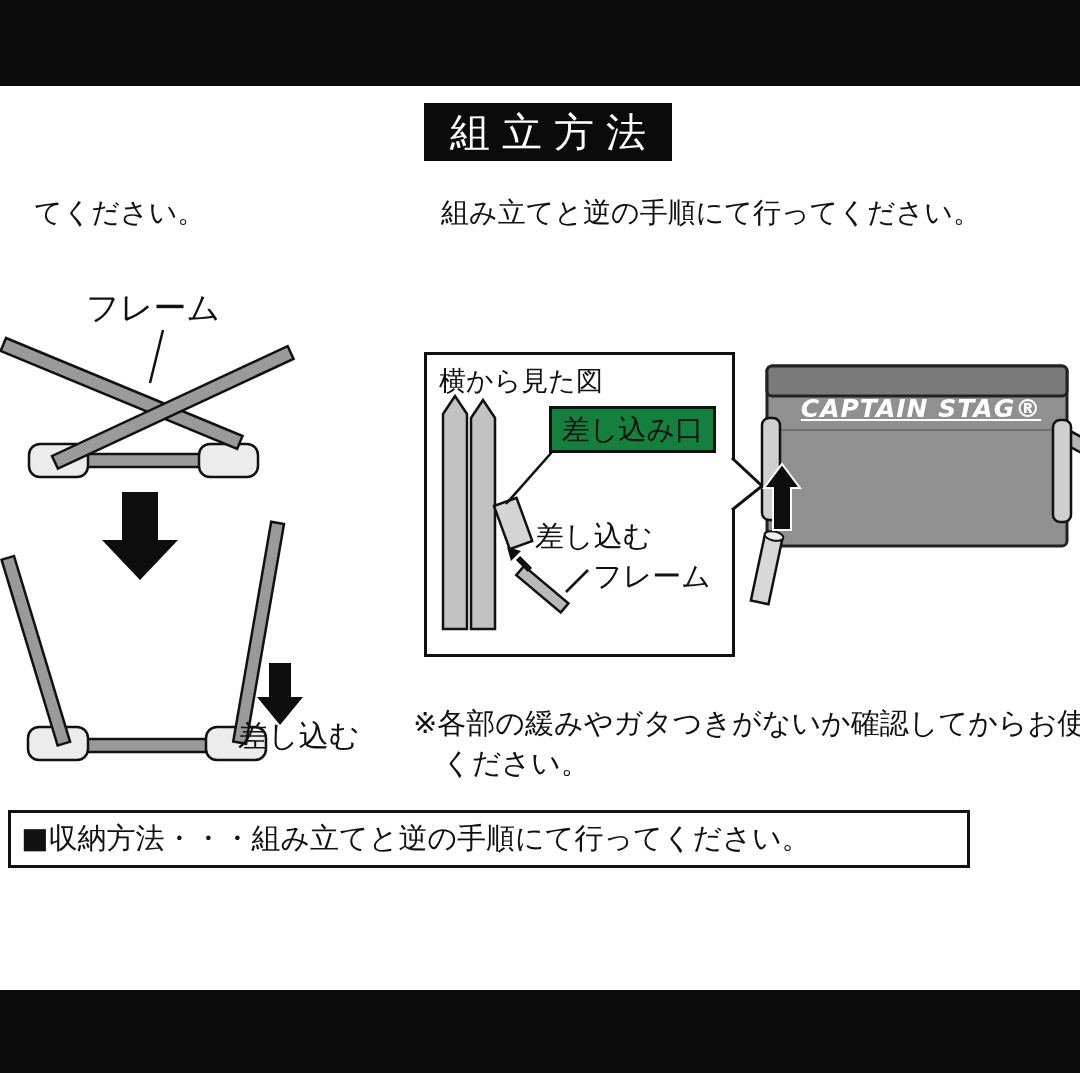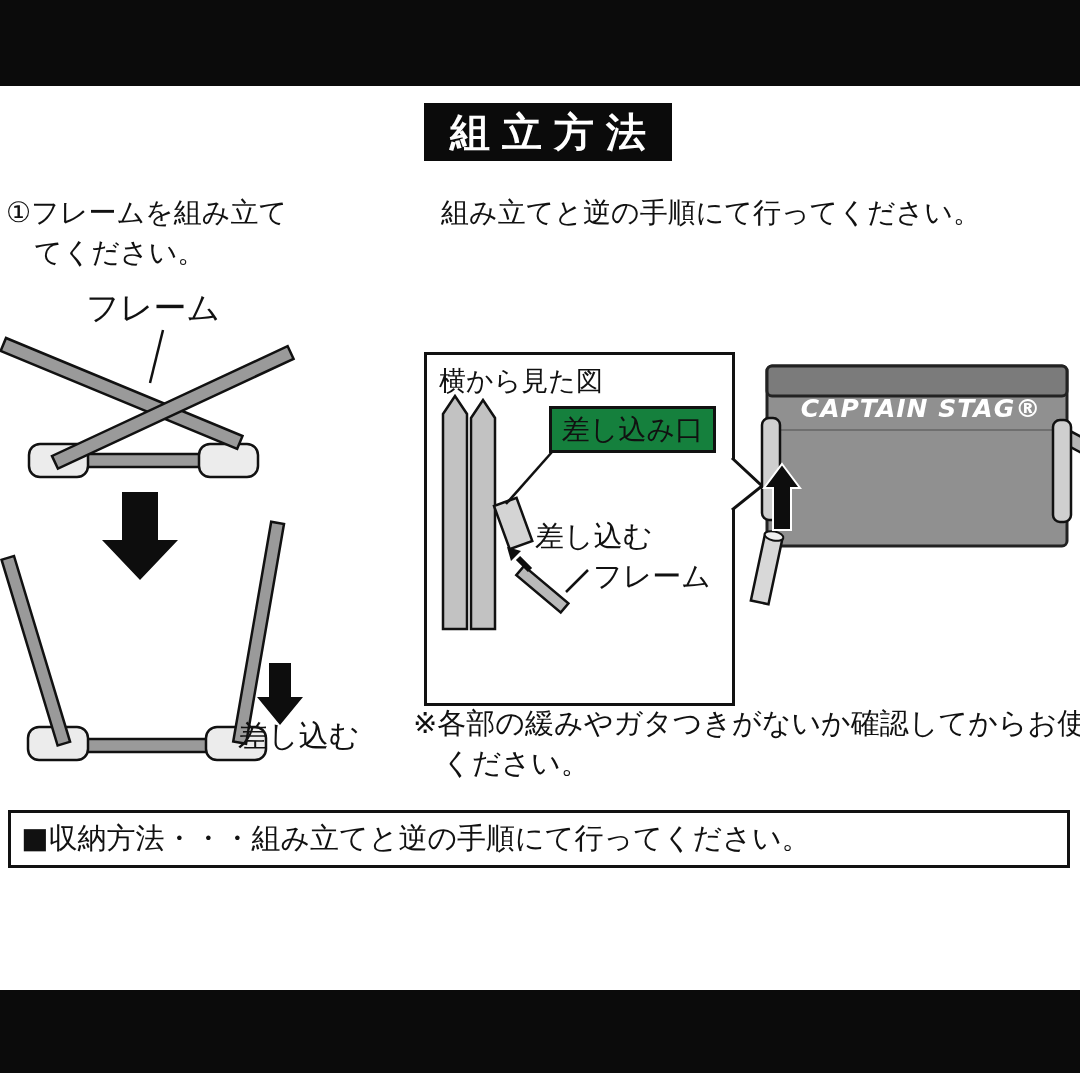--- a/index.html
+++ b/index.html
@@ -1,49 +1,48 @@
 <!DOCTYPE html>
 <html><head>
 <meta charset="utf-8">
 <style>
   html,body{margin:0;padding:0;background:#fff;}
   #page{position:relative;width:1080px;height:1073px;background:#ffffff;overflow:hidden;
         font-family:"DejaVu Sans",sans-serif;color:#111;}
   .abs{position:absolute;}
   .blackbar{background:#0b0b0b;}
   #title-box{left:424px;top:103px;width:248px;height:58px;background:#0b0b0b;color:#fff;
-    display:flex;align-items:center;justify-content:center;font-size:40px;font-weight:bold;
+    display:flex;align-items:center;justify-content:center;font-size:40px;font-weight:normal;
     letter-spacing:12px;padding-left:12px;box-sizing:border-box;white-space:nowrap;}
   .step-line{font-size:28px;line-height:40px;white-space:nowrap;}
   .jp-label{font-size:30px;white-space:nowrap;text-align:right;}
-  #sideview-box{left:424px;top:352px;width:311px;height:354px;border:3px solid #111;
+  #sideview-box{left:424px;top:352px;width:311px;height:305px;border:3px solid #111;
     box-sizing:border-box;background:#fff;}
   #slot-label-box{left:122px;top:51px;width:167px;height:47px;border:3px solid #111;
     box-sizing:border-box;display:flex;align-items:center;justify-content:center;
     font-size:28px;background:#15803d;white-space:nowrap;}
-  #storage-box{left:8px;top:810px;width:1062px;height:58px;border:3px solid #111;
+  #storage-box{left:8px;top:810px;width:962px;height:58px;border:3px solid #111;
     box-sizing:border-box;display:flex;align-items:center;background:#fff;}
   #storage-text{font-size:29px;margin-left:10px;white-space:nowrap;}
   #brand{left:790px;top:394px;width:262px;text-align:center;color:#fff;font-weight:bold;
-    font-style:italic;font-size:25px;letter-spacing:1px;white-space:nowrap;}
+    font-style:italic;font-size:25px;letter-spacing:1px;white-space:nowrap;text-decoration:underline;}
 </style>
 </head>
 <body>
 
 <div id="page">
 
   <div class="abs blackbar" style="left:0;top:0;width:1080px;height:86px"></div>
   <div class="abs blackbar" style="left:0;top:990px;width:1080px;height:83px"></div>
 
   <div class="abs" id="title-box">
     <span>組立方法</span>
   </div>
 
   <div class="abs" style="left:6px;top:193px">
-    <div class="step-line">①フレームを組み立て</div>
     <div class="step-line" style="margin-left:28px">てください。</div>
   </div>
 
   <div class="abs jp-label" style="left:86px;top:286px;font-size:33px">フレーム</div>
 
   <svg class="abs" style="left:0;top:328px" width="320" height="165" viewBox="0 0 320 165">
     <line x1="163" y1="2" x2="150" y2="55" stroke="#111" stroke-width="2.5"></line>
     <rect x="55" y="126" width="181" height="13" fill="#9a9a9a" stroke="#111" stroke-width="2.5"></rect>
     <rect x="29" y="116" width="59" height="33" rx="11" fill="#ececec" stroke="#111" stroke-width="2.5"></rect>
     <rect x="199" y="116" width="59" height="33" rx="11" fill="#ececec" stroke="#111" stroke-width="2.5"></rect>

